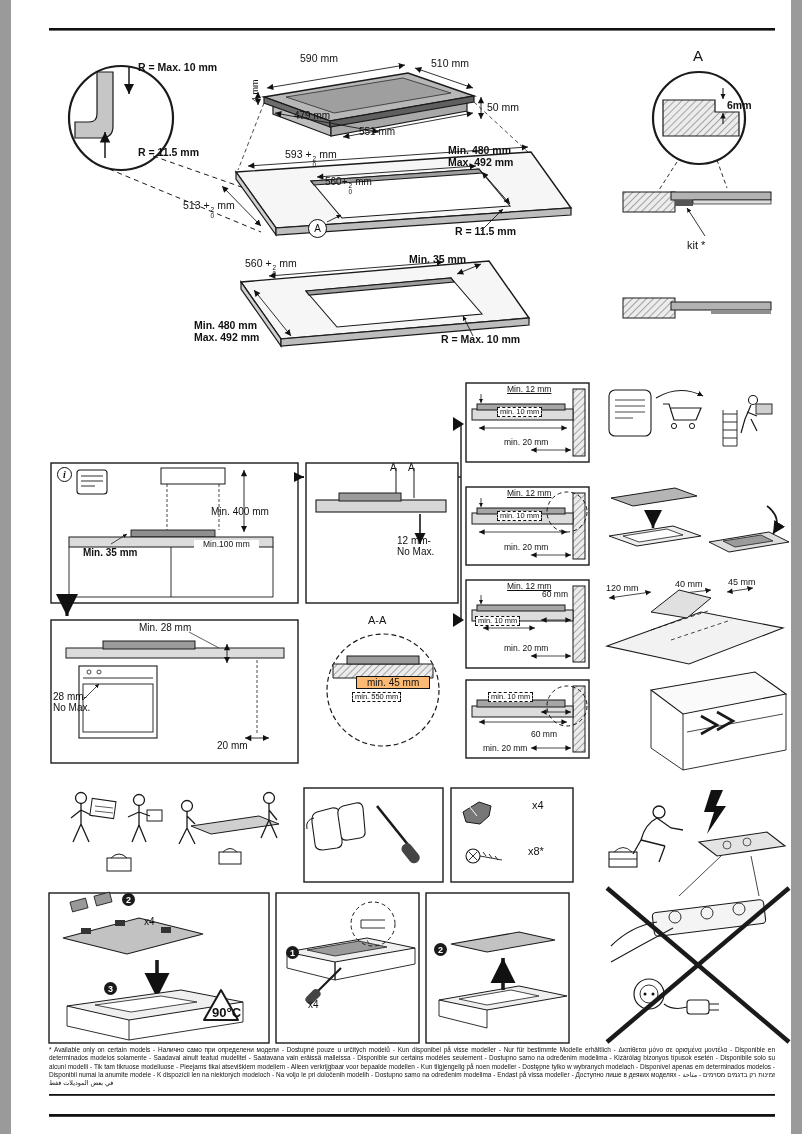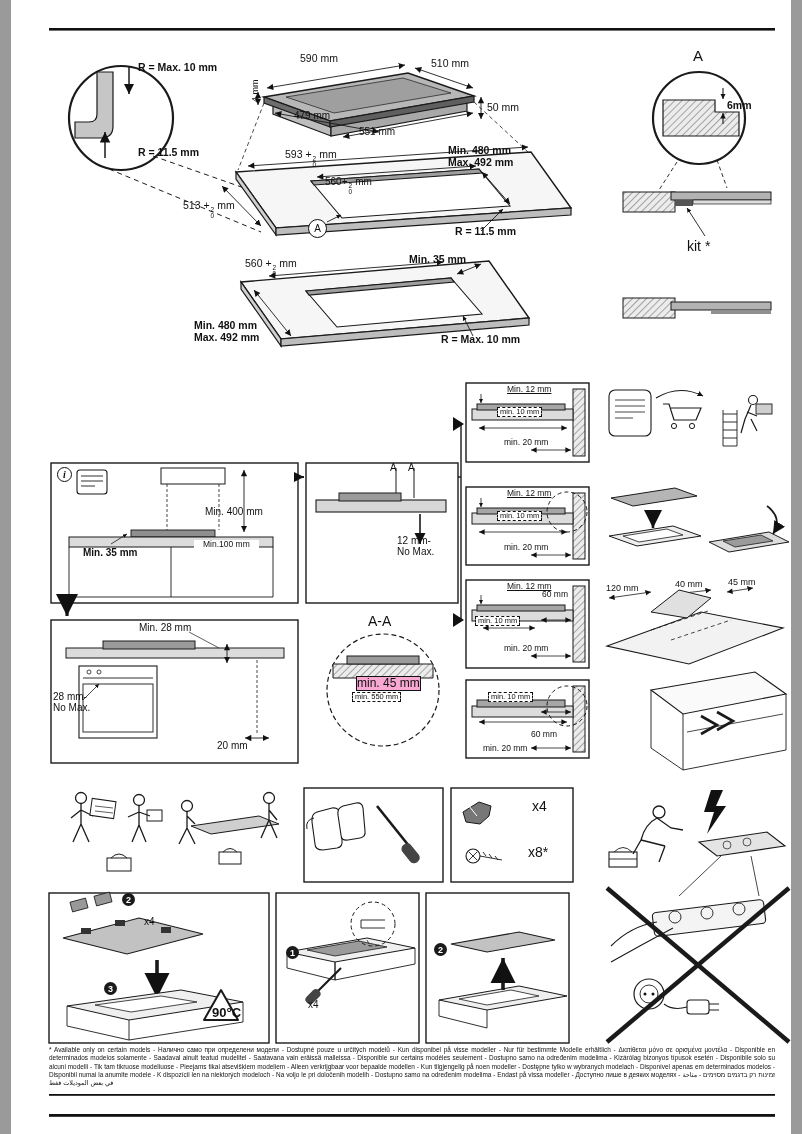--- a/index.html
+++ b/index.html
@@ -3,30 +3,30 @@
 <meta charset="utf-8">
 <style>
   * { box-sizing: border-box; margin: 0; padding: 0; }
   body { background: #9a9a9a; font-family: "Liberation Sans", sans-serif; }
   .page { position: relative; width: 780px; height: 1134px; background: #fff; color: #111;
           font-family: "Liberation Sans", sans-serif; overflow: hidden; margin: 0 auto; }
   .art { position: absolute; left: 0; top: 0; z-index: 1; }
   .lbl { position: absolute; z-index: 2; font-size: 10.5px; line-height: 1.1; white-space: nowrap; }
   .b { font-weight: 700; }
   .s8 { font-size: 8.5px; } .s9 { font-size: 9px; } .s10 { font-size: 10px; }
-  .s11 { font-size: 14px; } .s15 { font-size: 15px; }
+  .s11 { font-size: 11px; } .s15 { font-size: 15px; }
   .rot { transform: rotate(-90deg); transform-origin: 0 0; }
   .tol { display: inline-flex; flex-direction: column; align-items: center; vertical-align: -3px; margin: 0 1px; }
   .tol span { font-size: 6.5px; line-height: 6px; }
   .unit { margin-left: 2px; }
   .circleA { width: 19px; height: 19px; border: 1.8px solid #111; border-radius: 50%;
              display: flex; align-items: center; justify-content: center; font-size: 10px; background: #fff; }
   .badge { position: absolute; z-index: 3; width: 13px; height: 13px; border-radius: 50%; background: #1a1a1a;
            color: #fff; font-size: 9px; font-weight: 700; display: flex; align-items: center; justify-content: center; }
-  .boxed { border: 1px solid #111; padding: 0 0; font-size: 12px; background: #f9a8d4; }
+  .boxed { border: 1px solid #111; padding: 0 10px; font-size: 10px; background: #fdba74; }
   .dashedbox { border: 1px dashed #111; padding: 0 2px; font-size: 7.5px; background: #fff; }
   .u { text-decoration: underline; padding-left: 35px; }
   .whitebg { background: #fff; padding: 0 9px; }
   .info-i { width: 15px; height: 15px; border: 1.6px solid #111; border-radius: 50%;
             display: flex; align-items: center; justify-content: center;
             font: italic 700 10px "Liberation Serif", serif; }
   .temp { font-size: 13px; font-weight: 700; }
   .footnote { position: absolute; left: 38px; top: 1046px; width: 726px; z-index: 2;
               font-size: 6.45px; line-height: 8.3px; text-align: justify; }
 </style>
@@ -415,21 +415,21 @@
         <span>2</span>
         <span>0</span>
       </span><span class="unit">mm</span>
   </span>
   <span class="lbl b" style="left:398px;top:254px">Min. 35 mm</span>
   <span class="lbl b" style="left:183px;top:320px">Min. 480 mm</span>
   <span class="lbl b" style="left:183px;top:332px">Max. 492 mm</span>
   <span class="lbl b" style="left:430px;top:334px">R = Max. 10 mm</span>
 
   <span class="lbl info-i" style="left:46px;top:467px">i</span>
-  <span class="lbl s10" style="left:194px;top:506px">Min. 400 mm</span>
+  <span class="lbl s10" style="left:200px;top:506px">Min. 400 mm</span>
   <span class="lbl s10 b" style="left:72px;top:547px">Min. 35 mm</span>
   <span class="lbl s8 whitebg" style="left:183px;top:540px">Min.100 mm</span>
   <span class="lbl s10" style="left:379px;top:462px">A</span>
   <span class="lbl s10" style="left:397px;top:462px">A</span>
   <span class="lbl s10" style="left:386px;top:535px">12 mm-</span>
   <span class="lbl s10" style="left:386px;top:546px">No Max.</span>
   <span class="lbl s10" style="left:128px;top:622px">Min. 28 mm</span>
   <span class="lbl s10" style="left:42px;top:691px">28 mm-</span>
   <span class="lbl s10" style="left:42px;top:702px">No Max.</span>
   <span class="lbl s10" style="left:206px;top:740px">20 mm</span>

